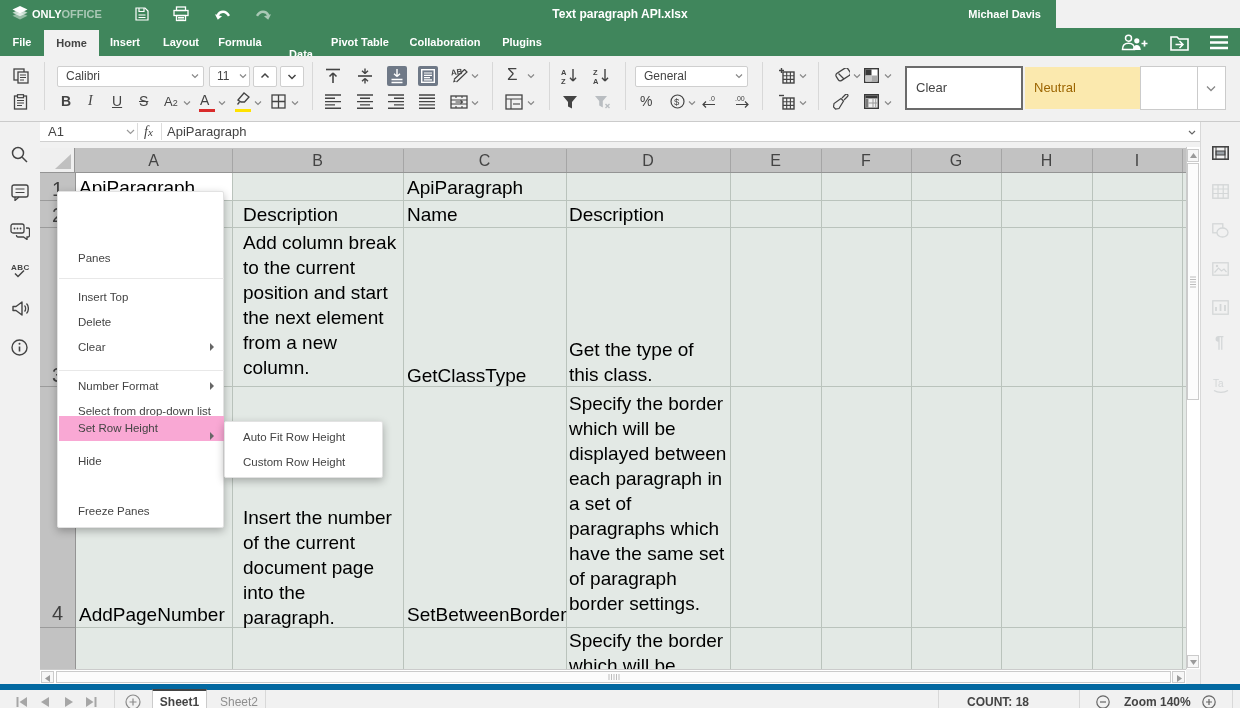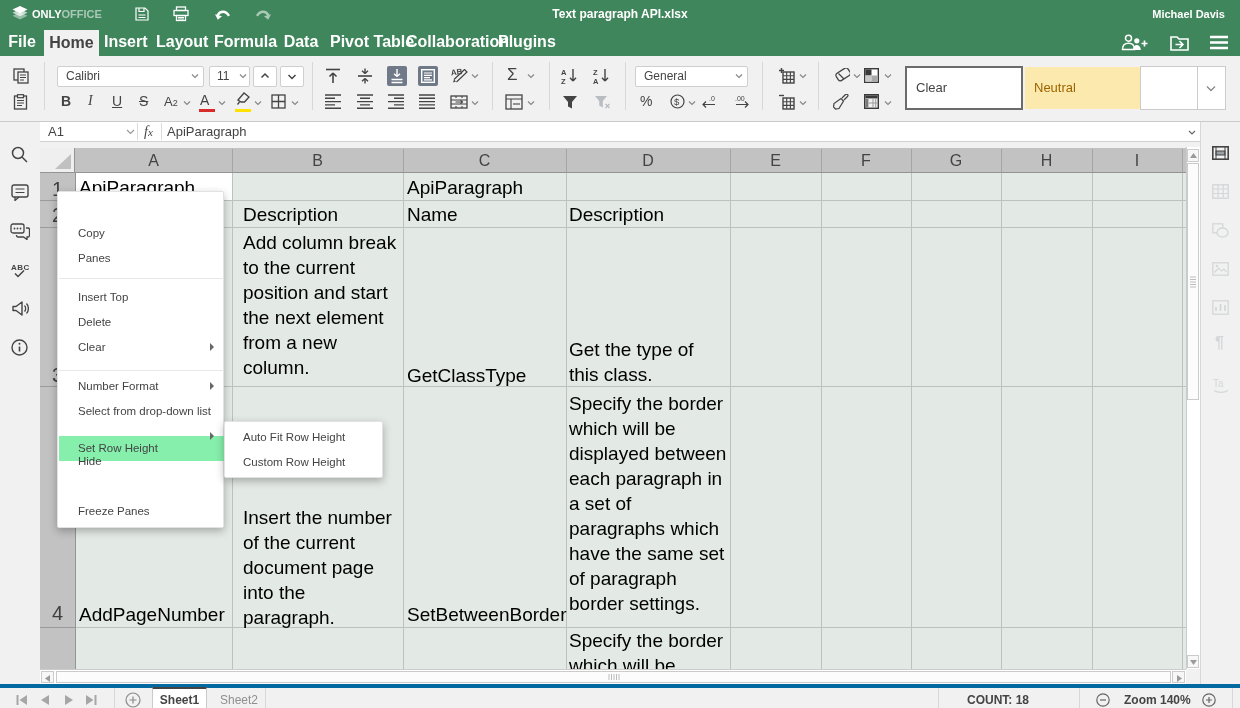--- a/index.html
+++ b/index.html
@@ -2,23 +2,23 @@
 <html><head>
 <meta charset="utf-8">
 <style>
   * { margin:0; padding:0; box-sizing:border-box; }
   html,body { width:1240px; height:708px; overflow:hidden; }
   body { font-family:"Liberation Sans", sans-serif; position:relative; background:#f1f1f1; }
   .abs { position:absolute; }
   svg { display:block; }
 
   
-  #topbar { left:0; top:0; width:1240px; height:28px; background:#40865c; }
+  #topbar { left:0; top:0; width:1056px; height:28px; background:#40865c; }
   #tabbar { left:0; top:28px; width:1240px; height:28px; background:#40865c; }
-  .tab { position:absolute; top:0; height:28px; line-height:28px; color:#fff; font-size:16px; font-weight:bold; text-align:center; white-space:nowrap; }
+  .tab { position:absolute; top:0; height:28px; line-height:28px; color:#fff; font-size:11px; font-weight:bold; text-align:center; white-space:nowrap; }
   #tab-home { background:#f1f1f1; color:#444; }
 
   
   #toolbar { left:0; top:56px; width:1240px; height:66px; background:#f1f1f1; border-bottom:1px solid #cbcbcb; }
   .vsep { position:absolute; top:6px; height:48px; width:1px; background:#d8d8d8; }
   .combo { position:absolute; background:#fff; border:1px solid #cfcfcf; border-radius:2px; font-size:12px; color:#444; }
   .btnbox { position:absolute; background:#fff; border:1px solid #cfcfcf; border-radius:2px; }
   .activebtn { position:absolute; background:#6f7987; border-radius:2px; }
 
   
@@ -35,21 +35,21 @@
   .rowhdr { position:absolute; left:0; width:35px; background:#c2c2c2; color:#3f3f3f; font-size:20px; text-align:center; }
   .rsep { position:absolute; left:0; width:35px; height:1px; background:#9b9b9b; }
   .gvline { position:absolute; width:1px; background:#bac3bc; }
   .ghline { position:absolute; height:1px; background:#bac3bc; }
   .ctext { position:absolute; color:#000; font-size:19px; line-height:25px; white-space:pre; }
 
   
   .sbtn { position:absolute; background:#f7f7f7; border:1px solid #cbcbcb; }
 
   
-  #sbar { left:0; top:684px; width:1240px; height:24px; background:#f1f1f1; border-top:4px solid #0369a1; }
+  #sbar { left:0; top:684px; width:1240px; height:24px; background:#f1f1f1; border-top:6px solid #0369a1; }
   .stext { position:absolute; font-size:12px; color:#444; font-weight:bold; line-height:24px; }
 
   
   #cmenu { left:57px; top:191px; width:167px; height:337px; background:#fff; border:1px solid #e2e2e2; border-radius:2px; box-shadow:0 3px 8px rgba(0,0,0,0.28); z-index:50; }
   #csub  { left:224px; top:421px; width:159px; height:57px; background:#fff; border:1px solid #e2e2e2; border-radius:2px; box-shadow:0 3px 8px rgba(0,0,0,0.28); z-index:51; }
   .mi { position:absolute; left:1px; width:165px; height:25px; font-size:11.5px; color:#444; line-height:25px; padding-left:19px; }
   .msep { position:absolute; left:1px; width:165px; height:1px; background:#e8e8e8; }
   .marr { position:absolute; width:0; height:0; border-left:4px solid #666; border-top:4px solid transparent; border-bottom:4px solid transparent; }
 </style>
 </head>
@@ -88,21 +88,21 @@
   </svg>
   <div class="abs" style="left:0;top:0;width:1240px;height:28px;line-height:28px;text-align:center;color:#fff;font-size:12px;font-weight:bold;">Text paragraph API.xlsx</div>
   <div class="abs" style="right:15px;top:0;height:28px;line-height:28px;color:#fff;font-size:11px;font-weight:bold;">Michael Davis</div>
 </div>
 <div class="abs" id="tabbar">
   <div class="tab" id="tab-home" style="left:44px;width:55px;top:2px;height:26px;line-height:26px;">Home</div>
   <div class="tab" style="left:8px;width:28px;">File</div>
   <div class="tab" style="left:104px;width:42px;">Insert</div>
   <div class="tab" style="left:156px;width:50px;">Layout</div>
   <div class="tab" style="left:214px;width:52px;">Formula</div>
-  <div class="tab" style="left:278px;width:46px;">Data</div>
+  <div class="tab" style="left:278px;width:46px;margin-top:12px;">Data</div>
   <div class="tab" style="left:330px;width:60px;">Pivot Table</div>
   <div class="tab" style="left:406px;width:78px;">Collaboration</div>
   <div class="tab" style="left:498px;width:48px;">Plugins</div>
 
   <svg class="abs" style="left:1121px;top:6px;" width="27" height="17" viewBox="0 0 27 17">
     <circle cx="7.5" cy="4.2" r="3" fill="none" stroke="#fff" stroke-width="1.5"></circle>
     <path d="M1.5 15.5 c0-4 2.5-6.2 6-6.2 s6 2.2 6 6.2 Z" fill="none" stroke="#fff" stroke-width="1.5"></path>
     <circle cx="15.8" cy="6.8" r="2.6" fill="#fff"></circle>
     <path d="M11.8 16 c0.2-3.5 2-5 4-5 s3.8 1.5 4 5 Z" fill="#fff"></path>
     <path d="M20.5 9.5 h6 M23.5 6.5 v6" stroke="#fff" stroke-width="1.7"></path>
@@ -586,32 +586,31 @@
   </svg>
   <div class="stext" style="left:1124px;">Zoom 140%</div>
   <svg class="abs" style="left:1202px;top:5px;" width="14" height="14" viewBox="0 0 14 14">
     <circle cx="7" cy="7" r="6.2" fill="none" stroke="#666" stroke-width="1.2"></circle>
     <path d="M4 7 h6 M7 4 v6" stroke="#666" stroke-width="1.2"></path>
   </svg>
   <div class="abs" style="left:1232px;top:0;width:1px;height:24px;background:#d8d8d8;"></div>
 </div>
 
 <div class="abs" id="cmenu">
-  <div class="mi" style="top:29px;">Copy</div>
   <div class="mi" style="top:54px;">Panes</div>
   <div class="msep" style="top:86px;"></div>
   <div class="mi" style="top:93px;">Insert Top</div>
   <div class="mi" style="top:118px;">Delete</div>
   <div class="mi" style="top:143px;">Clear</div>
   <div class="marr" style="left:152px;top:151px;"></div>
   <div class="msep" style="top:178px;"></div>
   <div class="mi" style="top:182px;">Number Format</div>
   <div class="marr" style="left:152px;top:190px;"></div>
   <div class="mi" style="top:207px;">Select from drop-down list</div>
-  <div class="mi" style="top:244px;background:#86efac;">Set Row Height</div>
+  <div class="mi" style="top:224px;background:#f9a8d4;">Set Row Height</div>
   <div class="marr" style="left:152px;top:240px;"></div>
   <div class="mi" style="top:257px;">Hide</div>
   <div class="mi" style="top:307px;">Freeze Panes</div>
 </div>
 <div class="abs" id="csub">
   <div class="mi" style="top:3px;width:157px;padding-left:17px;">Auto Fit Row Height</div>
   <div class="mi" style="top:28px;width:157px;padding-left:17px;">Custom Row Height</div>
 </div>
 
 </body></html>

